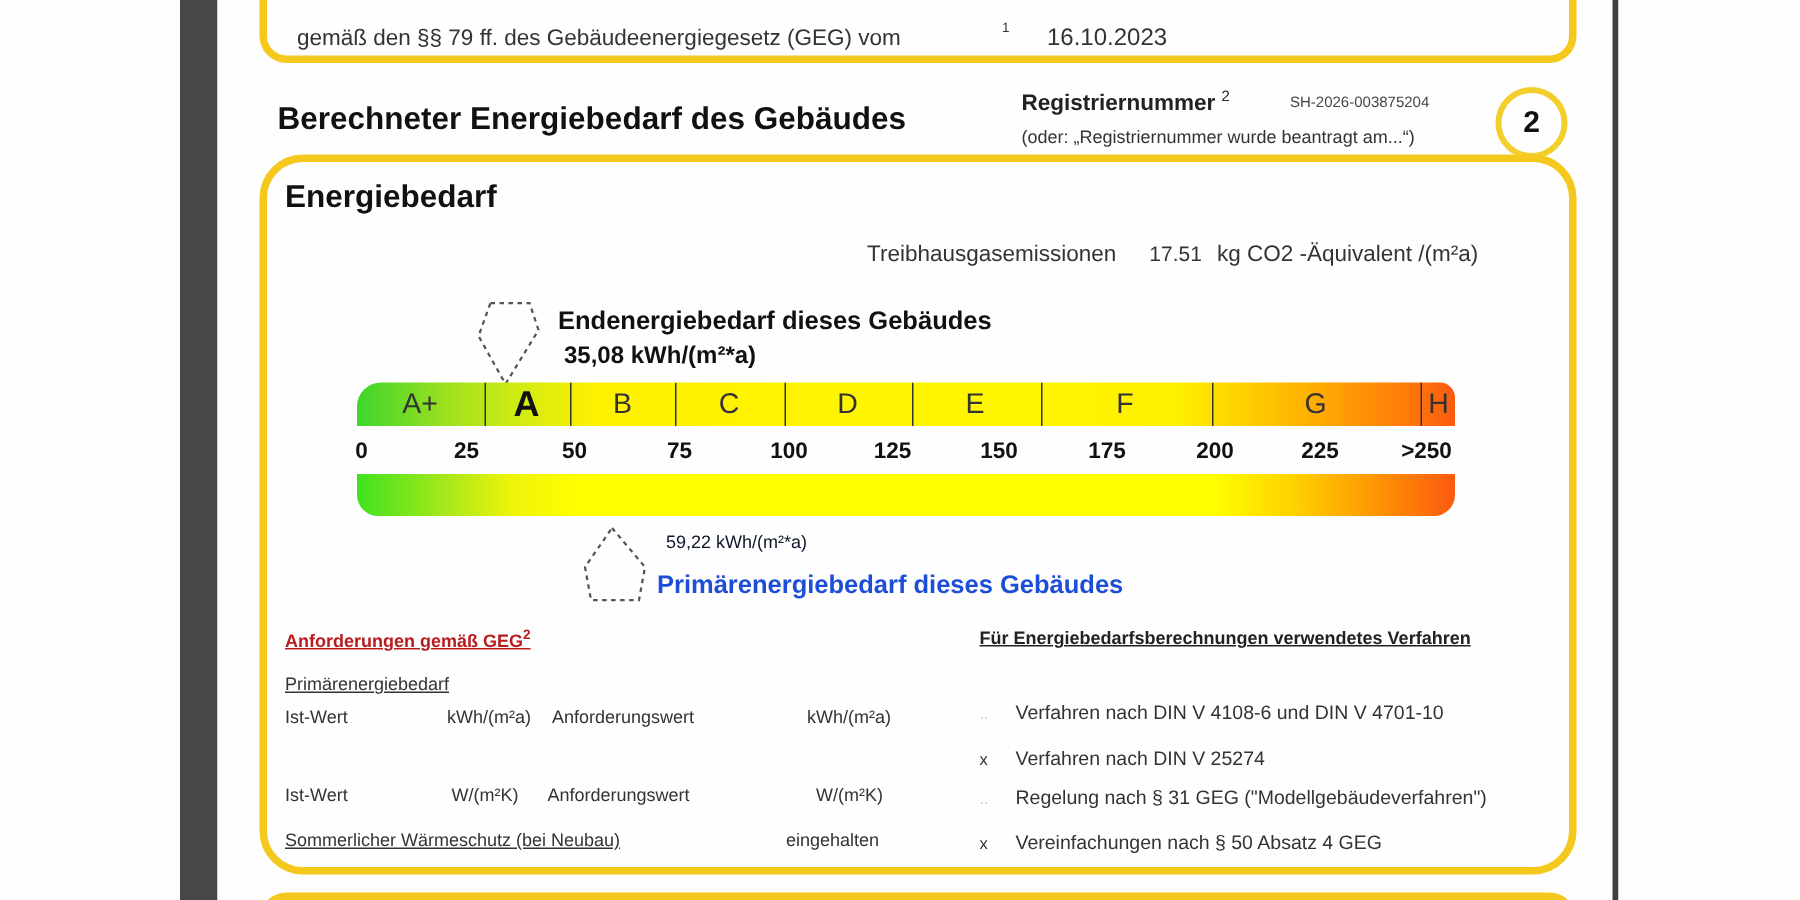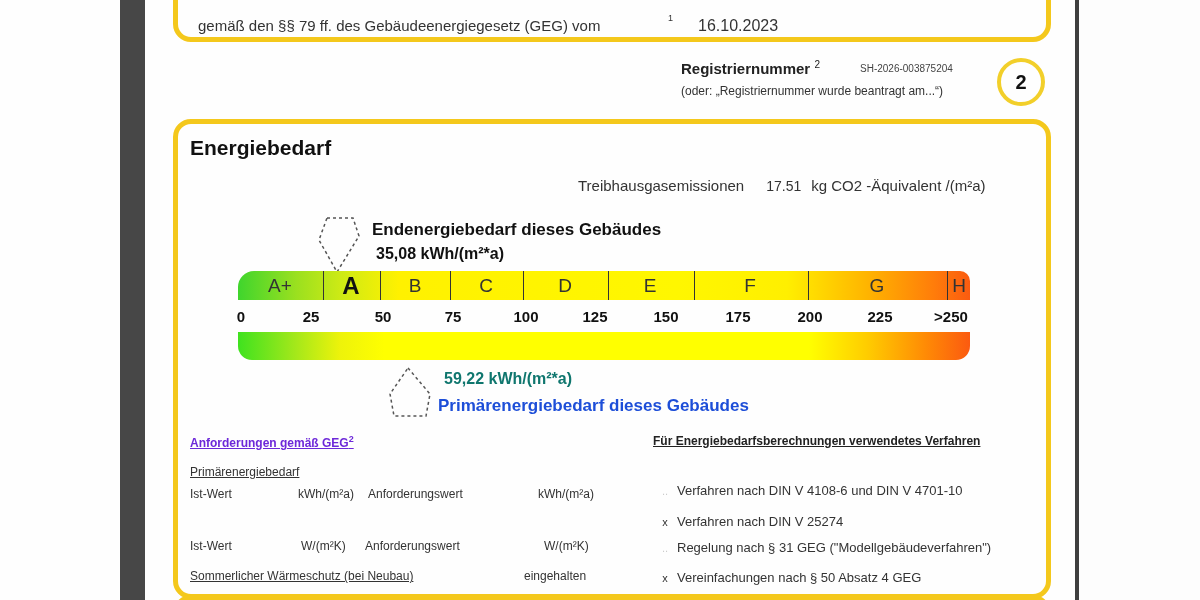--- a/index.html
+++ b/index.html
@@ -15,44 +15,44 @@
   .top-line .sup1 { position:absolute; left:470px; top:-4px; font-size:9px; }
   .top-line .date { position:absolute; left:500px; top:0; font-size:16px; }
 
   .title { position:absolute; left:40px; top:68px; font-size:21px; font-weight:bold; color:#111; white-space:nowrap; }
   .reg-label { position:absolute; left:536px; top:59px; font-size:15px; font-weight:bold; color:#222; white-space:nowrap; }
   .reg-label sup { font-size:10px; font-weight:normal; }
   .reg-num { position:absolute; left:715px; top:63px; font-size:10px; color:#444; }
   .reg-note { position:absolute; left:536px; top:84px; font-size:12px; color:#333; white-space:nowrap; }
   .page-circle { position:absolute; left:852px; top:58px; width:40px; height:40px; border:4px solid #f2cf2a; border-radius:50%; text-align:center; line-height:40px; font-size:20px; font-weight:bold; color:#111; }
 
-  .main-box { position:absolute; left:28px; top:119px; width:868px; height:470px; border:5px solid #f4c81c; border-radius:18px;text-align:center; }
+  .main-box { position:absolute; left:28px; top:103px; width:868px; height:470px; border:5px solid #f4c81c; border-radius:29px; }
   .box-title { position:absolute; left:12px; top:12px; font-size:21px; font-weight:bold; color:#111; }
   .ghg { position:absolute; left:400px; top:53px; font-size:15px; color:#333; white-space:nowrap; }
   .ghg .val { font-size:14px; margin:0 10px 0 22px; }
 
   .marker-top { position:absolute; left:137px; top:90px; }
   .end-label { position:absolute; left:194px; top:96px; font-size:17px; font-weight:bold; color:#111; white-space:nowrap; }
   .end-val { position:absolute; left:198px; top:121px; font-size:16px; font-weight:bold; color:#111; white-space:nowrap; }
 
   .scale-bar { position:absolute; left:60px; top:147px; width:732px; height:29px; border-radius:16px 10px 0 0;
     background:linear-gradient(to right,#3fd52d 0%,#9be01f 8%,#cdea15 14%,#fff100 22%,#fff700 60%,#ffef00 75%,#ffb400 86%,#ff7d0a 95%,#fb5b10 100%); overflow:hidden; }
   .seg-line { position:absolute; top:0; width:1px; height:29px; background:#333; }
   .seg-label { position:absolute; top:4px; font-size:19px; color:#333; transform:translateX(-50%); }
   .seg-label.big { font-weight:bold; font-size:24px; top:1px; color:#111; }
   .ticks { position:absolute; left:60px; top:184px; width:732px; height:18px; }
   .tick { position:absolute; font-size:15px; font-weight:bold; color:#111; transform:translateX(-50%); white-space:nowrap; }
   .grad-bar { position:absolute; left:60px; top:208px; width:732px; height:28px; border-radius:0 0 14px 14px;
     background:linear-gradient(to right,#3fe21f 0%,#a6e81a 8%,#eef30a 14%,#ffff00 20%,#ffff00 78%,#ffcc00 86%,#ff8a05 94%,#fb5a10 100%); }
 
   .marker-bot { position:absolute; left:208px; top:240px; }
-  .prim-val { position:absolute; left:266px; top:246px; font-size:16px; font-weight:bold; color:#0f766e; white-space:nowrap; }
+  .prim-val { position:absolute; left:266px; top:246px; font-size:12px; font-weight:normal; color:#0f172a; white-space:nowrap; }
   .prim-label { position:absolute; left:260px; top:272px; font-size:17px; font-weight:bold; color:#1d4ed8; white-space:nowrap; }
 
-  .req-head { position:absolute; left:12px; top:310px; font-size:12px; font-weight:bold; text-decoration:underline; color:#6d28d9; white-space:nowrap; }
+  .req-head { position:absolute; left:12px; top:310px; font-size:12px; font-weight:bold; text-decoration:underline; color:#b91c1c; white-space:nowrap; }
   .req-head sup { font-size:9px; }
   .row { position:absolute; font-size:12px; color:#333; white-space:nowrap; }
   .u { text-decoration:underline; }
   .proc-head { position:absolute; left:475px; top:310px; font-size:12px; font-weight:bold; text-decoration:underline; color:#222; white-space:nowrap; }
   .proc-item { position:absolute; left:475px; font-size:13px; color:#333; white-space:nowrap; }
   .proc-item .chk { display:inline-block; width:24px; font-size:11px; color:#333; }
   .proc-item .chk.empty { color:#ccc; }
 
   .bottom-box { position:absolute; left:28px; top:595px; width:868px; height:40px; border:5px solid #f4c81c; border-radius:18px; }
 </style>
@@ -65,20 +65,21 @@
 <div class="page">
 
   <div class="top-box">
     <div class="top-line">
       <span>gemäß den §§ 79 ff. des Gebäudeenergiegesetz (GEG) vom</span>
       <span class="sup1">1</span>
       <span class="date">16.10.2023</span>
     </div>
   </div>
 
+  <div class="title">Berechneter Energiebedarf des Gebäudes</div>
   <div class="reg-label"><span>Registriernummer</span> <sup>2</sup></div>
   <div class="reg-num">SH-2026-003875204</div>
   <div class="reg-note">(oder: „Registriernummer wurde beantragt am...“)</div>
   <div class="page-circle">2</div>
 
   <div class="main-box">
     <div class="box-title">Energiebedarf</div>
     <div class="ghg">
       <span>Treibhausgasemissionen</span><span class="val">17.51</span><span>kg CO2 -Äquivalent /(m²a)</span>
     </div>

